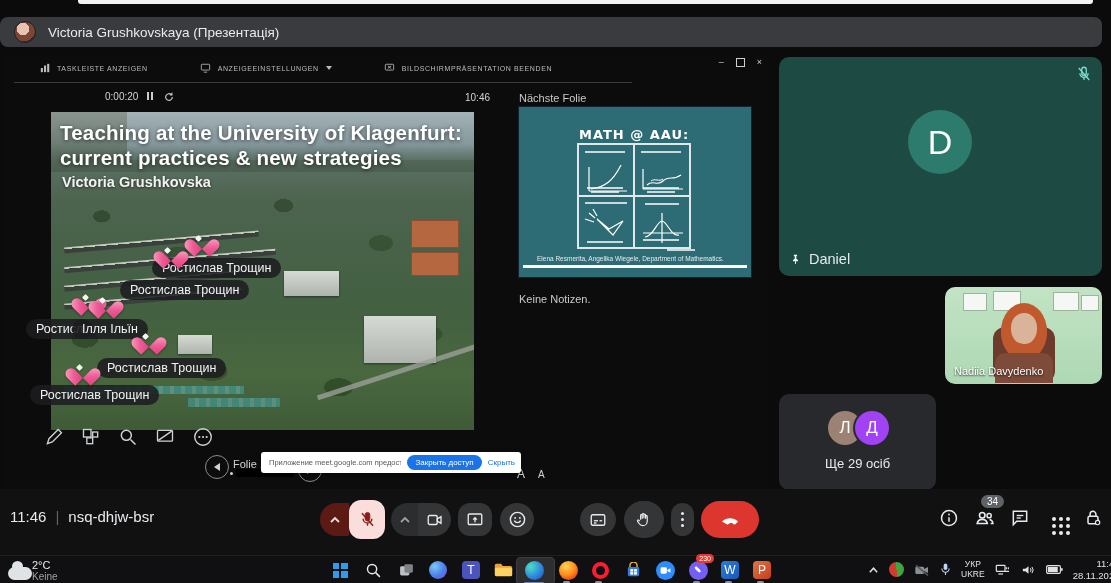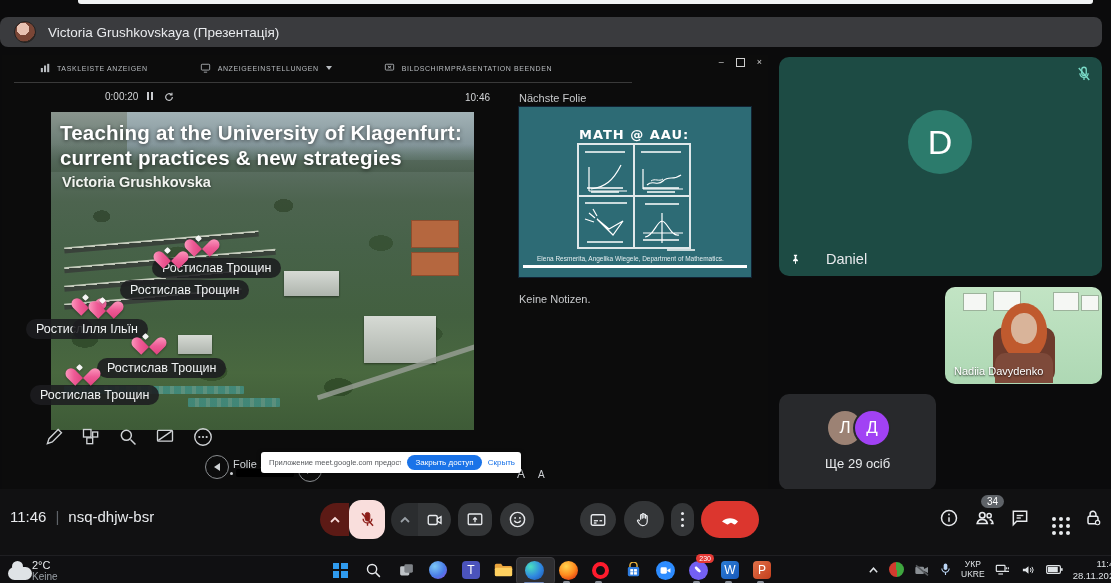--- a/index.html
+++ b/index.html
@@ -318,21 +318,21 @@
     </div>
   </div>
 
   <div class="tile daniel">
     <div class="abs dcircle">D</div>
     <svg class="abs" style="right:9px;top:8px;" width="18" height="18" viewBox="0 0 24 24">
         <path d="M12 14a3 3 0 0 0 3-3V6a3 3 0 0 0-6 0v5a3 3 0 0 0 3 3z" fill="none" stroke="#7adbc8" stroke-width="1.8"></path>
         <path d="M6.5 11a5.5 5.5 0 0 0 11 0M12 16.5V20" fill="none" stroke="#7adbc8" stroke-width="1.8"></path>
         <line x1="5" y1="4" x2="19" y2="20" stroke="#7adbc8" stroke-width="1.8"></line>
       </svg>
-    <div class="abs" style="left:10px;bottom:9px;display:flex;align-items:center;gap:24px;margin-top:14px;">
+    <div class="abs" style="left:10px;bottom:9px;display:flex;align-items:center;gap:7px;margin-top:14px;">
       <svg width="13" height="13" viewBox="0 0 24 24">
           <path d="M9 3h6v2.2l-1.5 1v4.3L16.5 13v2h-9v-2l3-2.5V6.2L9 5.2z" fill="#fff"></path>
           <line x1="12" y1="15" x2="12" y2="20" stroke="#fff" stroke-width="1.8"></line>
         </svg>
       <span style="font-size:14.5px;">Daniel</span>
     </div>
   </div>
 
 
   <div class="tile nadiia">

